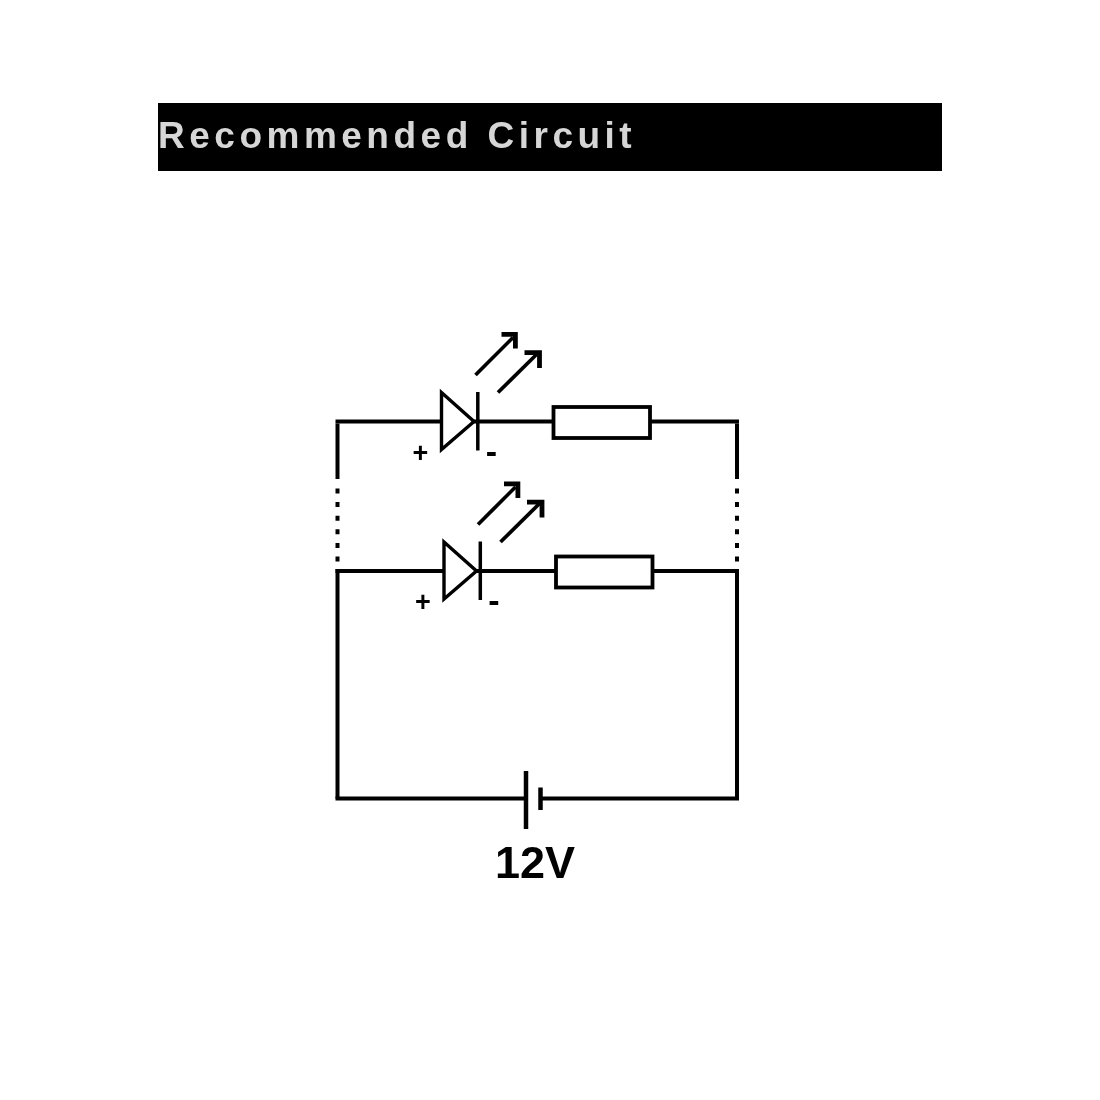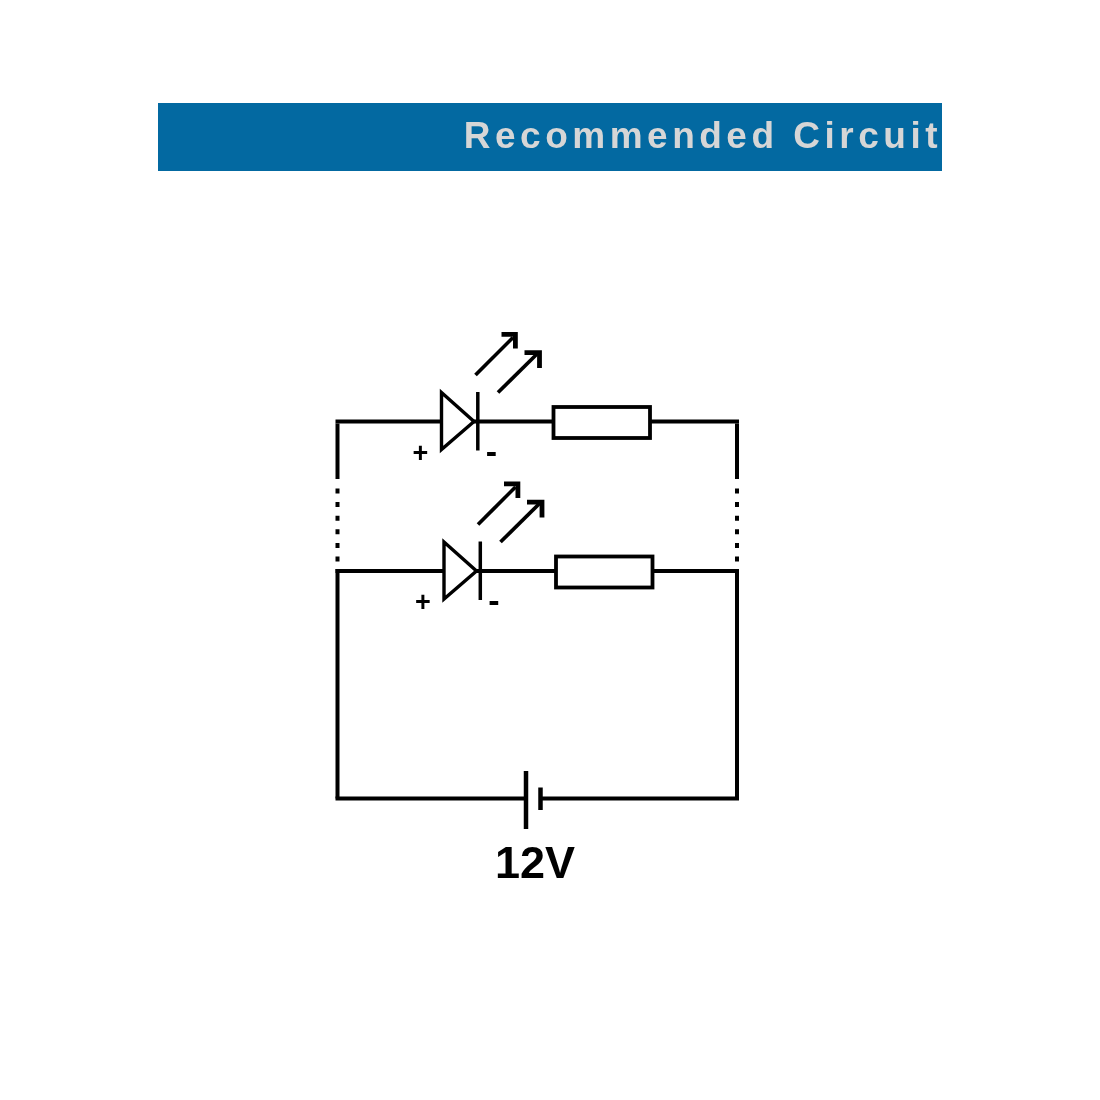--- a/index.html
+++ b/index.html
@@ -14,24 +14,24 @@
     background: #ffffff;
     overflow: hidden;
     font-family: "Liberation Sans", sans-serif;
   }
   .banner {
     position: absolute;
     left: 158px;
     top: 103px;
     width: 784px;
     height: 68px;
-    background: #0369a1;
+    background: #000000;
     display: flex;
     align-items: center;
-    justify-content: flex-end;
+    justify-content: flex-start;
   }
   .banner .title {
     color: #d6d6d6;
     font-size: 37px;
     font-weight: bold;
     letter-spacing: 4.5px;
     white-space: nowrap;
     transform: translateY(-1px);
   }
   svg.circuit {

